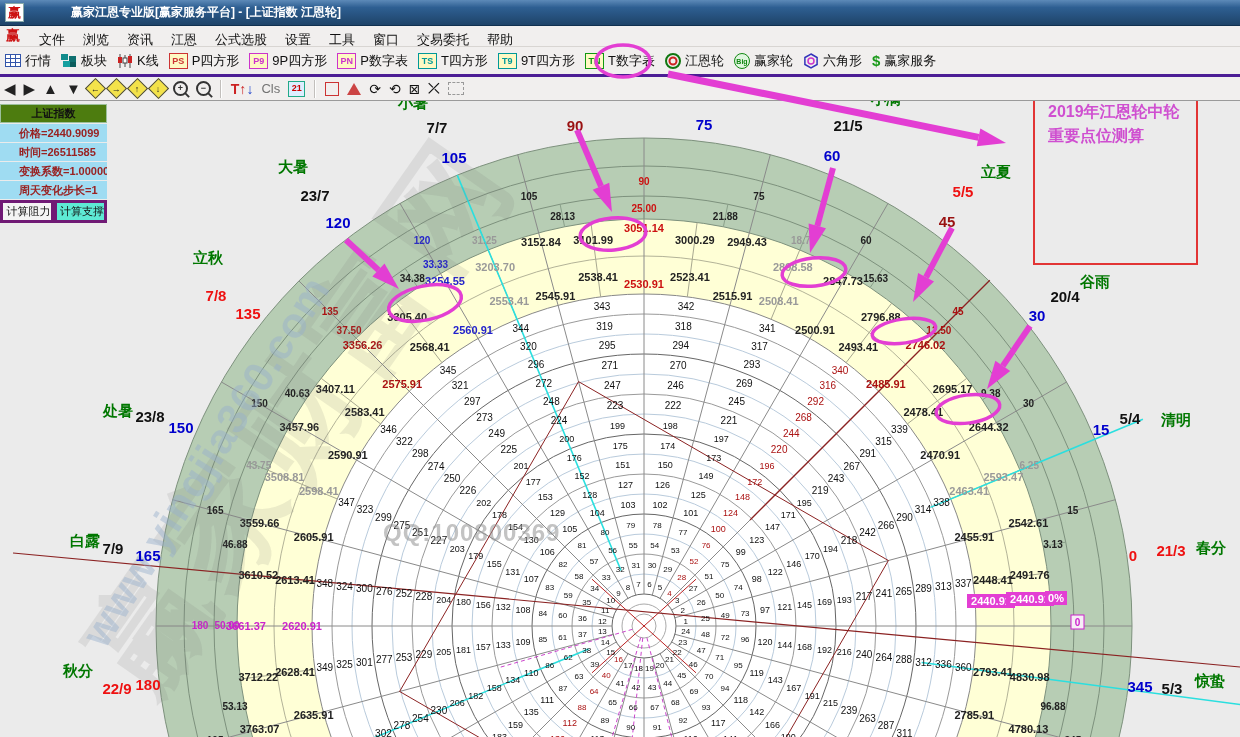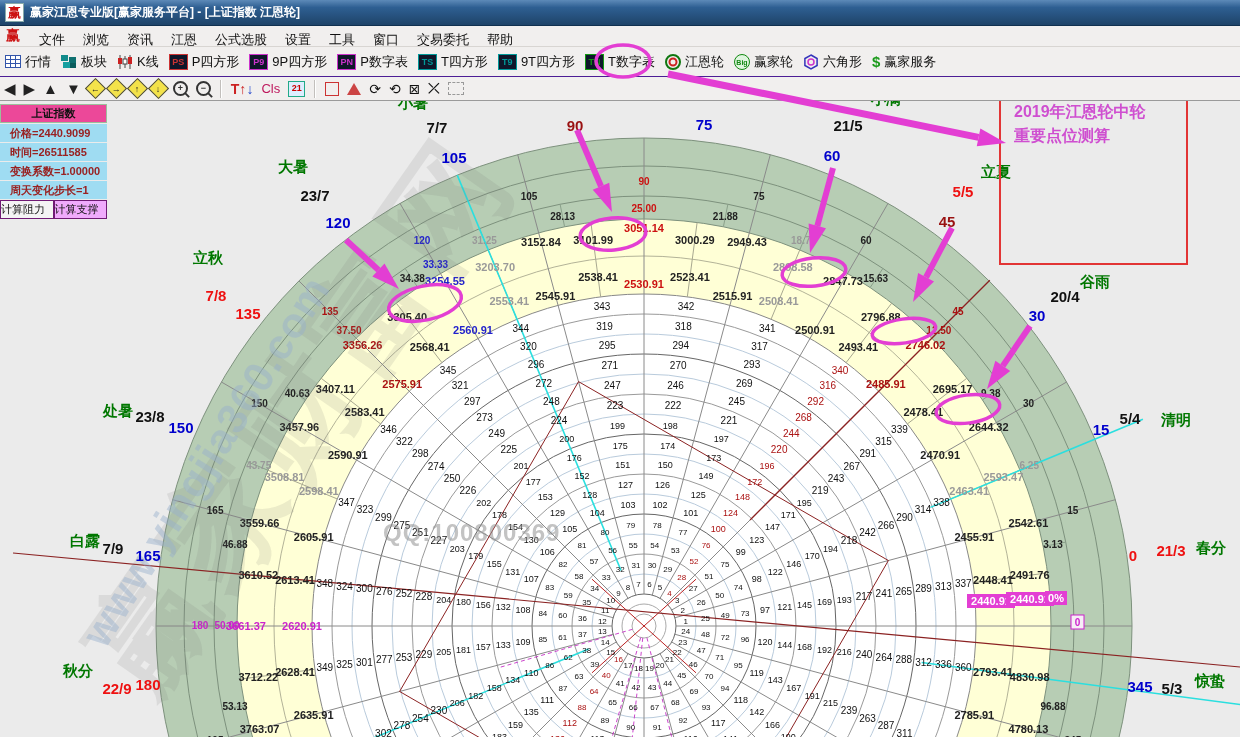--- a/index.html
+++ b/index.html
@@ -4,67 +4,67 @@
 <style>
   html,body{margin:0;padding:0;background:#ebebeb;width:1240px;height:737px;overflow:hidden;
     font-family:"Liberation Sans","DejaVu Sans",sans-serif;}
   #app{position:relative;width:1240px;height:737px;overflow:hidden;}
   
   .titlebar{position:absolute;left:0;top:0;width:1240px;height:26px;
     background:linear-gradient(#5d8ab8 0%,#2e5f92 30%,#1e4368 100%);
     display:flex;align-items:center;border-bottom:1px solid #10304f;box-sizing:border-box;}
   .app-logo{width:17px;height:17px;background:#fff;color:#cc1111;font-weight:bold;font-size:13px;
     line-height:17px;text-align:center;margin:0 6px 0 5px;border:1px solid #8aa;}
-  .title-text{color:#fff;font-size:12px;font-weight:bold;}
+  .title-text{color:#fff;font-size:12px;font-weight:bold;margin-left:41px;}
   
   .menubar{position:absolute;left:0;top:26px;width:1240px;height:21px;background:#f1efee;
     display:flex;align-items:center;border-bottom:1px solid #d8d5d2;box-sizing:border-box;font-size:13px;}
   .menu-logo{color:#cc1111;font-weight:bold;font-size:14px;margin:0 10px 0 6px;}
   .menu-item{padding:1px 9px;color:#111;cursor:default;margin-top:8px;}
   
   .toolbar1{position:absolute;left:0;top:47px;width:1240px;height:30px;background:#f1efee;
-    display:flex;align-items:center;border-bottom:1px solid #4c1d95;box-sizing:border-box;font-size:13px;}
+    display:flex;align-items:center;border-bottom:3px solid #4c1d95;box-sizing:border-box;font-size:13px;}
   .tb1-item{display:flex;align-items:center;margin:0 2px;padding:1px 3px;color:#111;}
   .tb1-item .ic{margin-right:4px;display:inline-flex;align-items:center;}
   .badge{display:inline-block;width:17px;height:14px;font-size:9px;font-weight:bold;line-height:14px;
-    text-align:center;background:#0f172a;}
+    text-align:center;background:#fef9c3;}
   
   .toolbar2{position:absolute;left:0;top:77px;width:1240px;height:24px;background:#f1efee;
     display:flex;align-items:center;border-bottom:1px solid #9a9a9a;box-sizing:border-box;}
   .tb2{margin:0 4px;font-size:14px;color:#111;display:inline-flex;align-items:center;}
   .tri{font-size:15px;color:#222;}
   .diamond{width:13px;height:13px;background:#f3e24a;border:1px solid #444;transform:rotate(45deg);
     display:inline-flex;align-items:center;justify-content:center;margin:0 3px;}
   .diamond span{transform:rotate(-45deg);font-size:9px;font-weight:bold;color:#222;}
   .vsep{width:1px;height:18px;background:#c2bfbc;border-right:1px solid #fff;margin:0 5px;}
   .mag{position:relative;width:11px;height:11px;border:2px solid #333;border-radius:50%;
     font-size:9px;font-weight:bold;text-align:center;line-height:10px;color:#333;}
   .mag:after{content:"";position:absolute;width:6px;height:2px;background:#333;
     transform:rotate(45deg);left:9px;top:11px;}
   .redsq{width:12px;height:12px;border:1px solid #cc3333;}
   .redtri{width:0;height:0;border-left:7px solid transparent;border-right:7px solid transparent;
     border-bottom:12px solid #cc4444;}
   .dashedrect{width:14px;height:11px;border:1px dashed #999;}
-  .cls-label{font-size:13px;color:#be185d;}
+  .cls-label{font-size:13px;color:#737373;}
   .cal{width:15px;height:14px;border:1px solid #2a8;background:#def;font-size:9px;color:#c00;
     font-weight:bold;text-align:center;line-height:13px;}
   
   .chart-area{position:absolute;left:0;top:101px;width:1240px;height:636px;background:#ebebeb;overflow:hidden;}
   
   .info-panel{position:absolute;left:0;top:3px;width:107px;z-index:30;font-size:11px;}
-  .info-title{background:#ec4899;border:1px solid #9bbf9b;color:#111;font-weight:bold;text-align:center;
+  .info-title{background:#4d7c0f;border:1px solid #9bbf9b;color:#111;font-weight:bold;text-align:center;
     height:17px;line-height:17px;}
   .info-row{background:#9fdcf2;color:#992222;font-weight:bold;height:18px;line-height:18px;
-    padding-left:10px;margin-top:1px;white-space:nowrap;overflow:hidden;}
+    padding-left:19px;margin-top:1px;white-space:nowrap;overflow:hidden;}
   .info-btns{display:flex;margin-top:1px;}
-  .info-btn{flex:1;height:17px;line-height:17px;text-align:left;border:1px solid #701a75;color:#111;}
+  .info-btn{flex:1;height:17px;line-height:17px;text-align:right;border:3px solid #701a75;color:#111;}
   .btn-resist{background:#f4f4f4;}
-  .btn-support{background:#f0abfc;}
+  .btn-support{background:#5eead4;}
   
-  .anno-box{position:absolute;left:999px;top:-13px;width:189px;height:177px;border:2px solid #e23535;
+  .anno-box{position:absolute;left:1033px;top:-13px;width:165px;height:177px;border:2px solid #e23535;
     z-index:40;box-sizing:border-box;padding:10px 0 0 13px;}
   .anno-line{color:#cf4fd0;font-size:16px;font-weight:bold;line-height:24px;white-space:nowrap;}
   
   #anno-svg{position:absolute;left:0;top:0;z-index:50;pointer-events:none;}
   #wheel-svg text{font-family:"Liberation Sans","DejaVu Sans",sans-serif;}
 </style>
 </head>
 <body>
 
 <div id="app">

